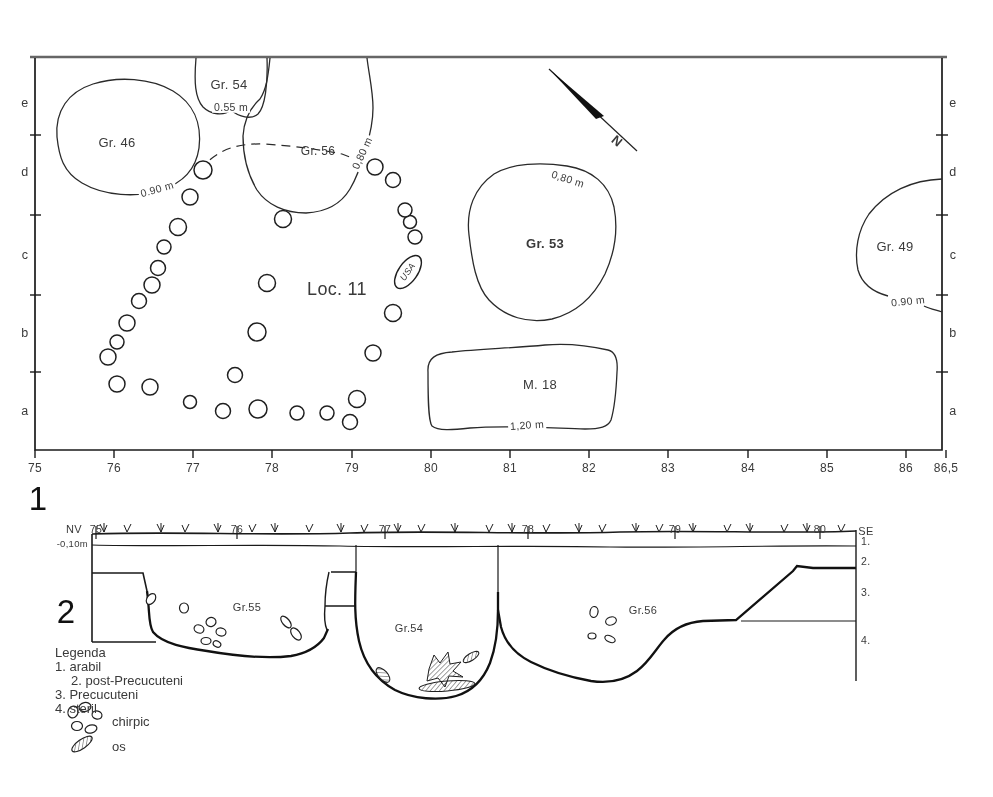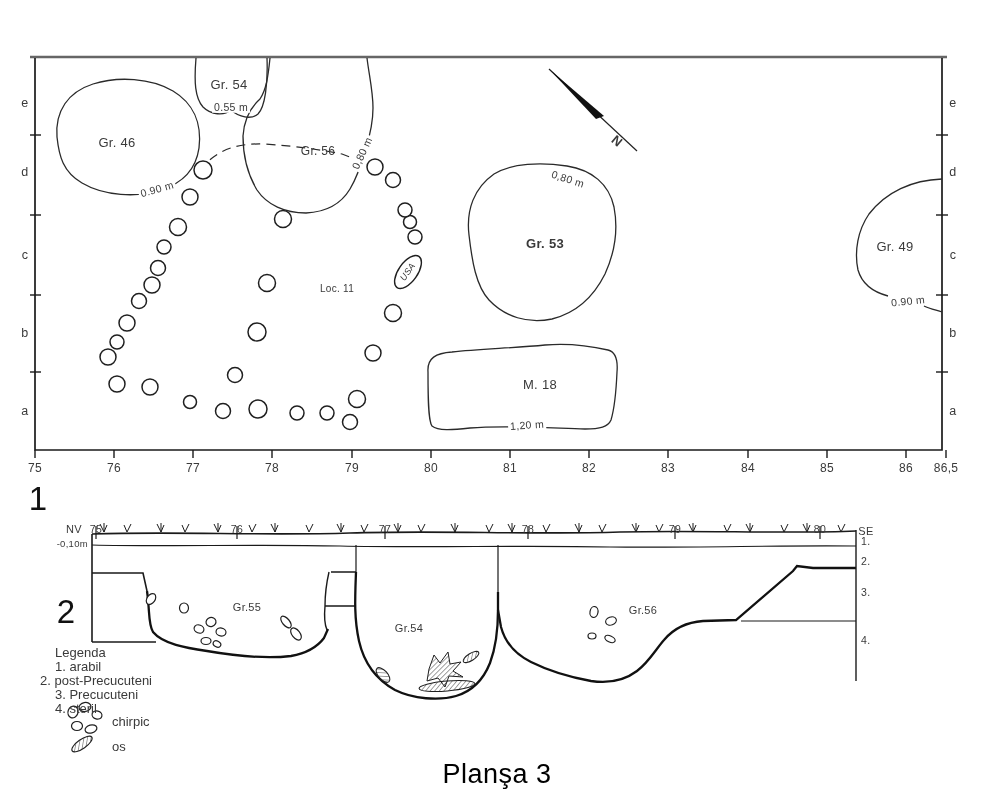--- a/index.html
+++ b/index.html
@@ -171,32 +171,31 @@
       </g>
     <path d="M429,669 L434,655 L440,663 L448,652 L450,664 L461,662 L453,671 L463,677 L449,676 L445,687 L438,678 L427,681 Z" fill="url(#hatch)" stroke="#1f1f1f" stroke-width="1"></path>
     <g id="bone-marks" fill="url(#hatch)" stroke="#1f1f1f" stroke-width="1.1">
         <ellipse cx="447" cy="686" rx="28" ry="5" transform="rotate(-5 447 686)"></ellipse>
         <ellipse cx="383" cy="675" rx="9" ry="4.5" transform="rotate(48 383 675)"></ellipse>
         <ellipse cx="471" cy="657" rx="9" ry="3.5" transform="rotate(-32 471 657)"></ellipse>
         <ellipse cx="82" cy="744" rx="12" ry="4.5" transform="rotate(-35 82 744)"></ellipse>
       </g>
   </svg>
 
-  <div id="main-title">Planşa 3</div>
   <div class="fig-num" style="left:38px;top:499px">1</div>
   <div class="fig-num" style="left:66px;top:612px">2</div>
   <div class="lbl" style="left:74px;top:529px;font-size:11px">NV</div>
   <div class="lbl" style="left:866px;top:531px;font-size:11px">SE</div>
   <div class="lbl" style="left:88px;top:544px;font-size:9.5px;transform:translate(-100%,-50%)">-0,10m</div>
   <div class="lbl" style="left:617px;top:141px;font-size:13px;font-weight:bold;transform:translate(-50%,-50%) rotate(40deg)">N</div>
   <div class="lbl" style="left:408px;top:272px;font-size:9px;font-style:italic;transform:translate(-50%,-50%) rotate(-55deg)">USA</div>
 
   <div class="lg" style="left:55px;top:652px">Legenda</div>
   <div class="lg" style="left:55px;top:666px">1. arabil</div>
-  <div class="lg" style="left:40px;top:680px">2. post-Precucuteni</div>
+  <div class="lg" style="left:71px;top:680px">2. post-Precucuteni</div>
   <div class="lg" style="left:55px;top:694px">3. Precucuteni</div>
   <div class="lg" style="left:55px;top:708px">4. steril</div>
   <div class="lg" style="left:112px;top:721px">chirpic</div>
   <div class="lg" style="left:112px;top:746px">os</div>
 
 <div class="lbl" style="left: 35px; top: 468px; font-size: 12px; transform: translate(-50%, -50%);">75</div>
     <div class="lbl" style="left: 114px; top: 468px; font-size: 12px; transform: translate(-50%, -50%);">76</div>
     <div class="lbl" style="left: 193px; top: 468px; font-size: 12px; transform: translate(-50%, -50%);">77</div>
     <div class="lbl" style="left: 272px; top: 468px; font-size: 12px; transform: translate(-50%, -50%);">78</div>
     <div class="lbl" style="left: 352px; top: 468px; font-size: 12px; transform: translate(-50%, -50%);">79</div>
@@ -223,21 +222,21 @@
     <div class="lbl" style="left: 229px; top: 84px; font-size: 13px; transform: translate(-50%, -50%);">Gr. 54</div>
     <div class="lbl bg" style="left: 231px; top: 107px; font-size: 10.5px; transform: translate(-50%, -50%);">0.55 m</div>
     <div class="lbl" style="left: 318px; top: 112px; font-size: 12px; transform: translate(-50%, -50%); margin-top: 39px;">Gr. 56</div>
     <div class="lbl bg" style="left: 362px; top: 153px; font-size: 10.5px; transform: translate(-50%, -50%) rotate(-65deg);">0,80 m</div>
     <div class="lbl" style="left: 545px; top: 243px; font-size: 13px; transform: translate(-50%, -50%); font-weight: bold;">Gr. 53</div>
     <div class="lbl bg" style="left: 568px; top: 179px; font-size: 10.5px; transform: translate(-50%, -50%) rotate(18deg);">0,80 m</div>
     <div class="lbl" style="left: 895px; top: 246px; font-size: 13px; transform: translate(-50%, -50%);">Gr. 49</div>
     <div class="lbl bg" style="left: 908px; top: 301px; font-size: 10.5px; transform: translate(-50%, -50%) rotate(-6deg);">0.90 m</div>
     <div class="lbl" style="left: 540px; top: 384px; font-size: 13px; transform: translate(-50%, -50%);">M. 18</div>
     <div class="lbl bg" style="left: 527px; top: 425px; font-size: 10.5px; transform: translate(-50%, -50%) rotate(-4deg);">1,20 m</div>
-    <div class="lbl" style="left: 337px; top: 289px; font-size: 10px; transform: translate(-50%, -50%); text-align: right;">Loc. 11</div>
+    <div class="lbl" style="left: 337px; top: 289px; font-size: 18px; transform: translate(-50%, -50%); text-align: right;">Loc. 11</div>
     <div class="lbl" style="left: 96px; top: 529px; font-size: 10.5px; transform: translate(-50%, -50%);">75</div>
     <div class="lbl" style="left: 237px; top: 529px; font-size: 10.5px; transform: translate(-50%, -50%);">76</div>
     <div class="lbl" style="left: 385px; top: 529px; font-size: 10.5px; transform: translate(-50%, -50%);">77</div>
     <div class="lbl" style="left: 528px; top: 529px; font-size: 10.5px; transform: translate(-50%, -50%);">78</div>
     <div class="lbl" style="left: 675px; top: 529px; font-size: 10.5px; transform: translate(-50%, -50%);">79</div>
     <div class="lbl" style="left: 820px; top: 529px; font-size: 10.5px; transform: translate(-50%, -50%);">80</div>
     <div class="lbl" style="left: 861px; top: 541px; font-size: 10.5px; transform: translate(0px, -50%);">1.</div>
     <div class="lbl" style="left: 861px; top: 561px; font-size: 10.5px; transform: translate(0px, -50%);">2.</div>
     <div class="lbl" style="left: 861px; top: 592px; font-size: 10.5px; transform: translate(0px, -50%);">3.</div>
     <div class="lbl" style="left: 861px; top: 640px; font-size: 10.5px; transform: translate(0px, -50%);">4.</div>

